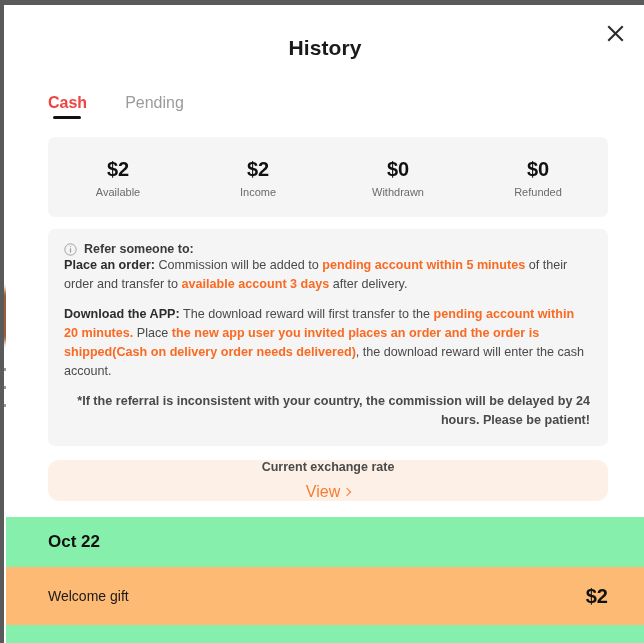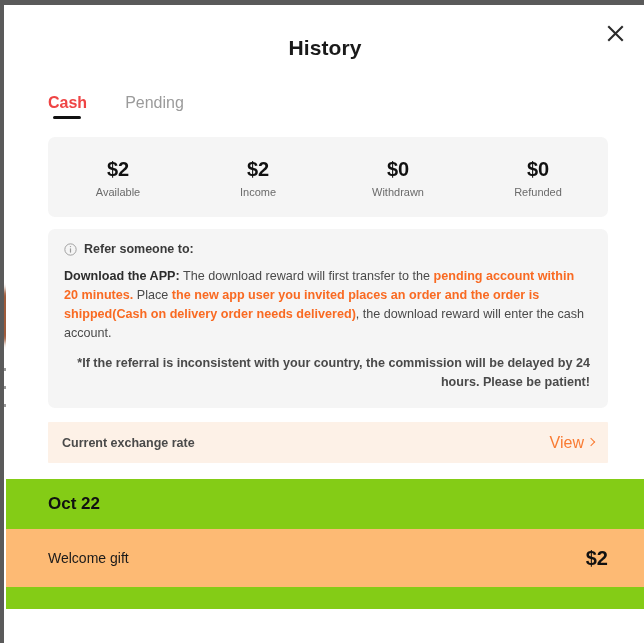--- a/index.html
+++ b/index.html
@@ -151,21 +151,20 @@
     margin: 12px 36px 0 42px;
     background: #f5f5f5;
     border-radius: 7px;
     padding: 13px 18px 16px 16px;
     box-sizing: border-box;
   }
   .info-head {
     display: flex;
     align-items: center;
     gap: 7px;
-    margin-bottom: 11px;
   }
   .info-icon {
     width: 13px;
     height: 13px;
     flex: 0 0 13px;
   }
   .info-head-text {
     font-size: 12.5px;
     font-weight: bold;
     color: #3a3a3a;
@@ -185,26 +184,27 @@
     font-weight: bold;
     color: #4a4a4a;
     margin: 0;
     text-align: right;
   }
 
   
   .rate-banner {
     margin: 14px 36px 0 42px;
     background: #fdf1e7;
-    border-radius: 1px;
+    border-radius: 11px;
     height: 41px;
     display: flex;
     align-items: center;
     padding: 0 14px 0 14px;
     cursor: pointer;
+    flex-direction: column;
   }
   .rate-label {
     font-size: 12.5px;
     font-weight: bold;
     color: #4a4a4a;
     flex: 1;
   }
   .rate-view {
     font-size: 16px;
     color: #f97b33;
@@ -218,21 +218,21 @@
     height: 5px;
     border-right: 1.4px solid #f97b33;
     border-top: 1.4px solid #f97b33;
     transform: rotate(45deg);
     margin-bottom: 1px;
   }
 
   
   .txn-list { margin-top: 16px; }
   .date-header {
-    background: #84cc16;
+    background: #86efac;
     padding: 15px 0 15px 42px;
     font-size: 17px;
     font-weight: bold;
     color: #111111;
   }
   .txn-row {
     display: flex;
     align-items: center;
     padding: 0 36px 0 42px;
     height: 58px;
@@ -305,20 +305,23 @@
     <div class="info-card">
       <div class="info-head">
         <svg class="info-icon" viewBox="0 0 14 14" aria-hidden="true">
           <circle cx="7" cy="7" r="6.1" fill="none" stroke="#9a9a9a" stroke-width="1"></circle>
           <circle cx="7" cy="3.9" r="0.75" fill="#9a9a9a"></circle>
           <rect x="6.35" y="5.6" width="1.3" height="4.8" rx="0.6" fill="#9a9a9a"></rect>
         </svg>
         <span class="info-head-text">Refer someone to:</span>
       </div>
 
+      <p class="info-p">
+        <b>Place an order:</b><span> Commission will be added to </span><span class="hl">pending account within 5 minutes</span><span> of their order and transfer to </span><span class="hl">available account 3 days</span><span> after delivery.</span>
+      </p>
 
       <p class="info-p">
         <b>Download the APP:</b><span> The download reward will first transfer to the </span><span class="hl">pending account within 20 minutes.</span><span> Place </span><span class="hl">the new app user you invited places an order and the order is shipped(Cash on delivery order needs delivered)</span><span>, the download reward will enter the cash account.</span>
       </p>
 
       <p class="note">*If the referral is inconsistent with your country, the commission will be delayed by 24 hours. Please be patient!</p>
     </div>
 
     <div class="rate-banner">
       <span class="rate-label">Current exchange rate</span>

